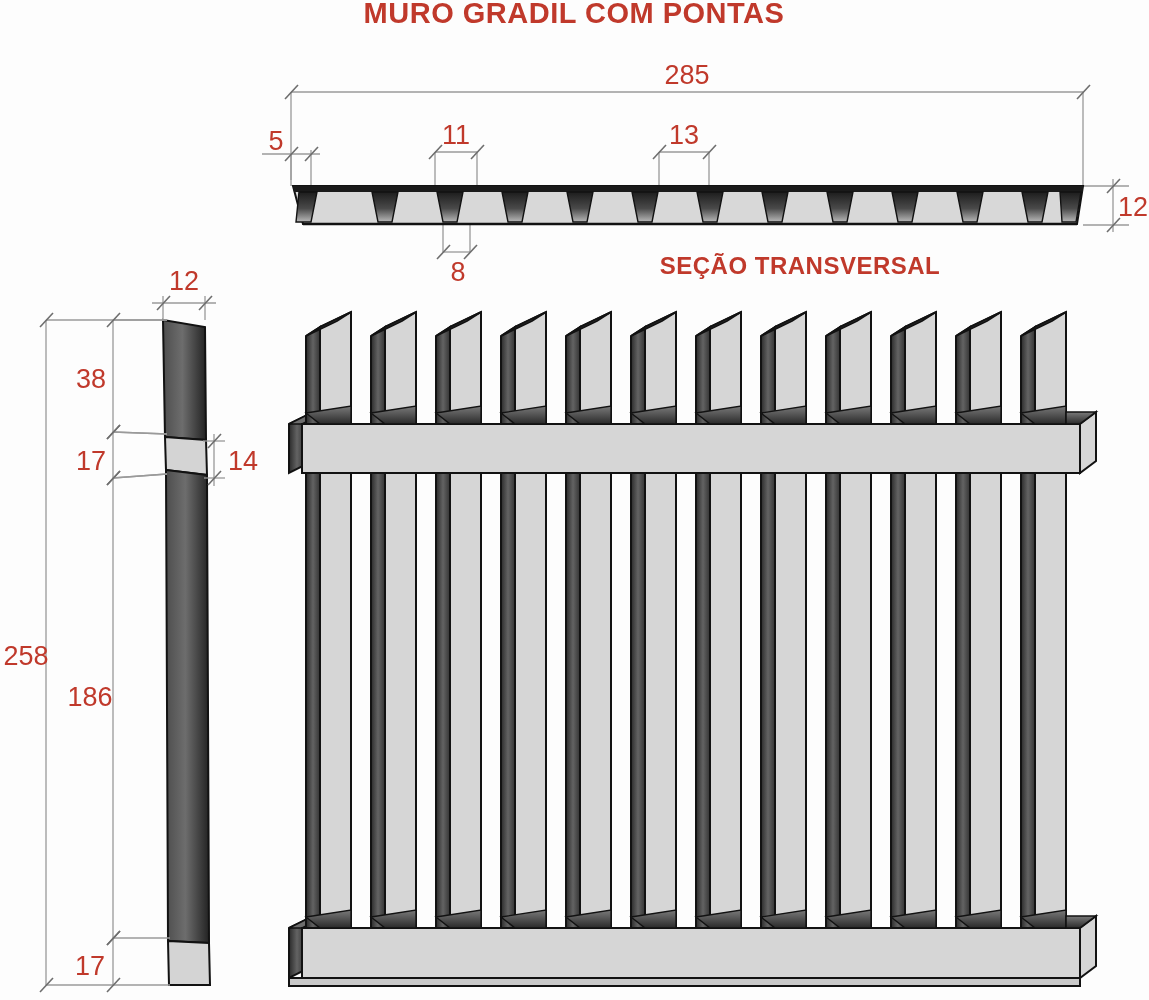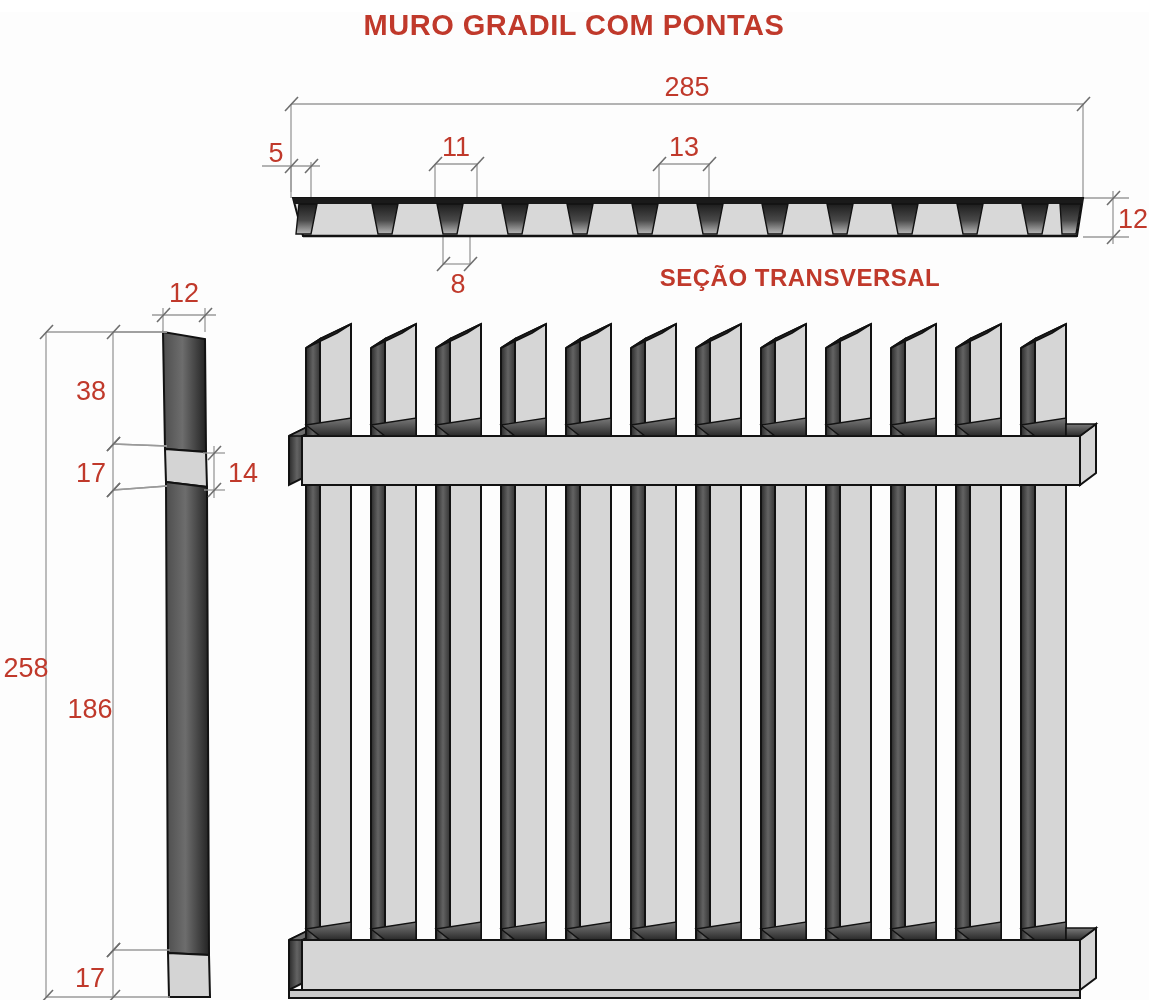--- a/index.html
+++ b/index.html
@@ -1,17 +1,17 @@
 <!DOCTYPE html>
 <html><head>
 <meta charset="utf-8">
 <style>
   html,body{margin:0;padding:0;background:#fff;}
   body{width:1149px;height:1000px;overflow:hidden;font-family:"Liberation Sans",sans-serif;}
-  #root{position:relative;width:1149px;height:720px;background:#fdfdfd;margin-top:12px;}
+  #root{position:relative;width:1149px;height:720px;background:#fdfdfd;}
   svg{display:block;}
   .dimtext{fill:#c0392b;font-family:"Liberation Sans",sans-serif;font-size:27px;font-weight:400;}
   .titletext{fill:#c0392b;font-family:"Liberation Sans",sans-serif;font-size:29px;font-weight:bold;letter-spacing:0.5px;}
   .sectext{fill:#c0392b;font-family:"Liberation Sans",sans-serif;font-size:24px;font-weight:bold;letter-spacing:0.5px;}
   .dimline{stroke:#9a9a9a;stroke-width:1.3;fill:none;}
   .extline{stroke:#9a9a9a;stroke-width:1.3;fill:none;}
   .tick{stroke:#6e6e6e;stroke-width:1.6;fill:none;}
 </style>
 </head>
 <body>

